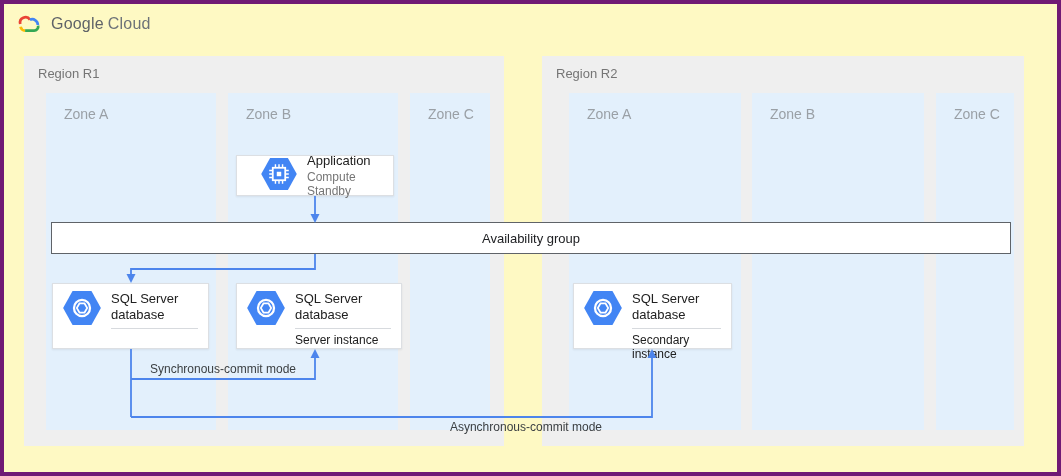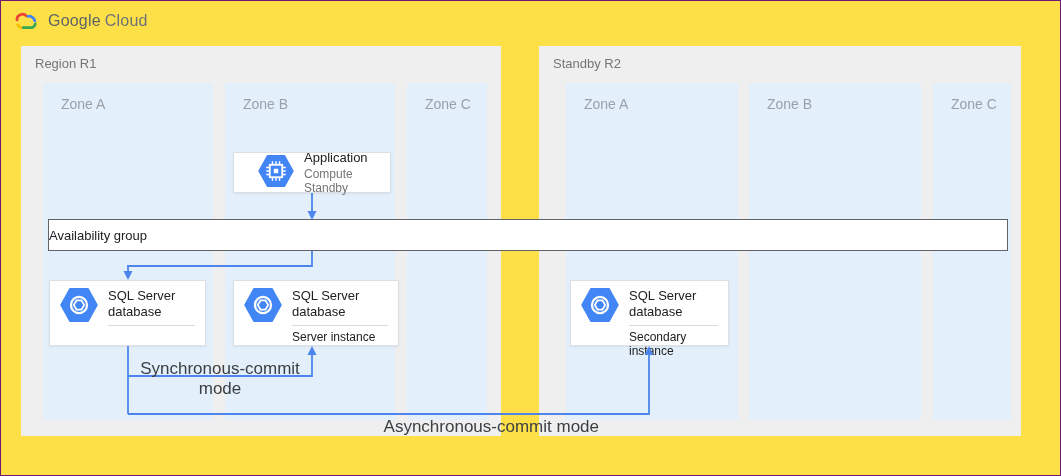--- a/index.html
+++ b/index.html
@@ -2,52 +2,52 @@
 <html><head>
 <meta charset="utf-8">
 <style>
   html, body { margin: 0; padding: 0; background: #f7f8f8; }
   * { box-sizing: border-box; }
 
   .canvas {
     position: relative;
     width: 1061px;
     height: 476px;
-    background: #fde047;
-    border: 1px solid #701a75;
+    background: #fef9c3;
+    border: 4px solid #701a75;
     font-family: "Liberation Sans", sans-serif;
     overflow: hidden;
   }
 
   
   .logo { position: absolute; left: 13px; top: 9px; display: flex; align-items: center; gap: 8px; }
   .logo svg { display: block; }
   .logo-text { font-size: 16px; color: #5f6368; letter-spacing: .2px; }
   .logo-text .g { font-weight: 500; }
   .logo-text .c { font-weight: 400; color: #6d7278; margin-left: 4px; }
 
   
-  .region { position: absolute; top: 45px; height: 390px; background: #efefef; }
+  .region { position: absolute; top: 52px; height: 390px; background: #efefef; }
   #region-r1 { left: 20px;  width: 480px; }
   #region-r2 { left: 538px; width: 482px; }
   .region-label { position: absolute; left: 14px; top: 10px; font-size: 13px; color: #757575; }
   .zone { position: absolute; top: 37px; height: 337px; background: #e3f0fc; }
   #zone-r1-a { left: 22px;  width: 170px; }
   #zone-r1-b { left: 204px; width: 170px; }
   #zone-r1-c { left: 386px; width: 80px;  }
   #zone-r2-a { left: 27px;  width: 172px; }
   #zone-r2-b { left: 210px; width: 172px; }
   #zone-r2-c { left: 394px; width: 78px;  }
   .zone-label { position: absolute; left: 18px; top: 13px; font-size: 14px; color: #9aa0a6; }
 
   
   .avail-bar {
     position: absolute; left: 47px; top: 218px; width: 960px; height: 32px;
     background: #ffffff; border: 1.5px solid #5f6368;
-    display: flex; align-items: center; 
+    display: flex; align-items: center; justify-content: center;
     z-index: 3;
   }
   .avail-bar span { font-size: 13px; color: #202124; }
 
   
   .node {
     position: absolute; background: #ffffff; border: 1px solid #dcdfe3;
     box-shadow: 0 1px 2px rgba(0,0,0,.07);
     display: flex; padding: 7px 10px; gap: 10px; z-index: 2;
   }
@@ -57,21 +57,21 @@
   #secondary-node { left: 569px; top: 279px; width: 159px; height: 66px; align-items: flex-start; }
 
   .hex-icon { flex: 0 0 auto; }
   .node-content { flex: 1; min-width: 0; }
   .node-title { font-size: 13px; line-height: 16px; color: #212121; }
   .node-sub   { font-size: 12px; line-height: 14px; color: #757575; margin-top: 1px; }
   .node-sep   { border: none; border-top: 1px solid #d7dade; margin: 5px 0 4px; }
   .node-instance { font-size: 12px; line-height: 14px; color: #212121; }
 
   
-  .link-label { position: absolute; font-size: 17px; color: #3c4043; z-index: 5; }
+  .link-label { position: absolute; font-size: 12px; color: #3c4043; z-index: 5; }
   #sync-label  { left: 127px; top: 358px; width: 184px; text-align: center; }
   #async-label { left: 380px; top: 416px; width: 218px; text-align: right; }
 
   
   .connectors { position: absolute; left: 0; top: 0; z-index: 4; pointer-events: none; }
 </style>
 </head>
 <body>
 
 <div class="canvas">
@@ -95,21 +95,21 @@
     </div>
     <div class="zone" id="zone-r1-b">
       <div class="zone-label">Zone B</div>
     </div>
     <div class="zone" id="zone-r1-c">
       <div class="zone-label">Zone C</div>
     </div>
   </div>
 
   <div class="region" id="region-r2">
-    <div class="region-label">Standby R2</div>
+    <div class="region-label">Region R2</div>
     <div class="zone" id="zone-r2-a">
       <div class="zone-label">Zone A</div>
     </div>
     <div class="zone" id="zone-r2-b">
       <div class="zone-label">Zone B</div>
     </div>
     <div class="zone" id="zone-r2-c">
       <div class="zone-label">Zone C</div>
     </div>
   </div>

